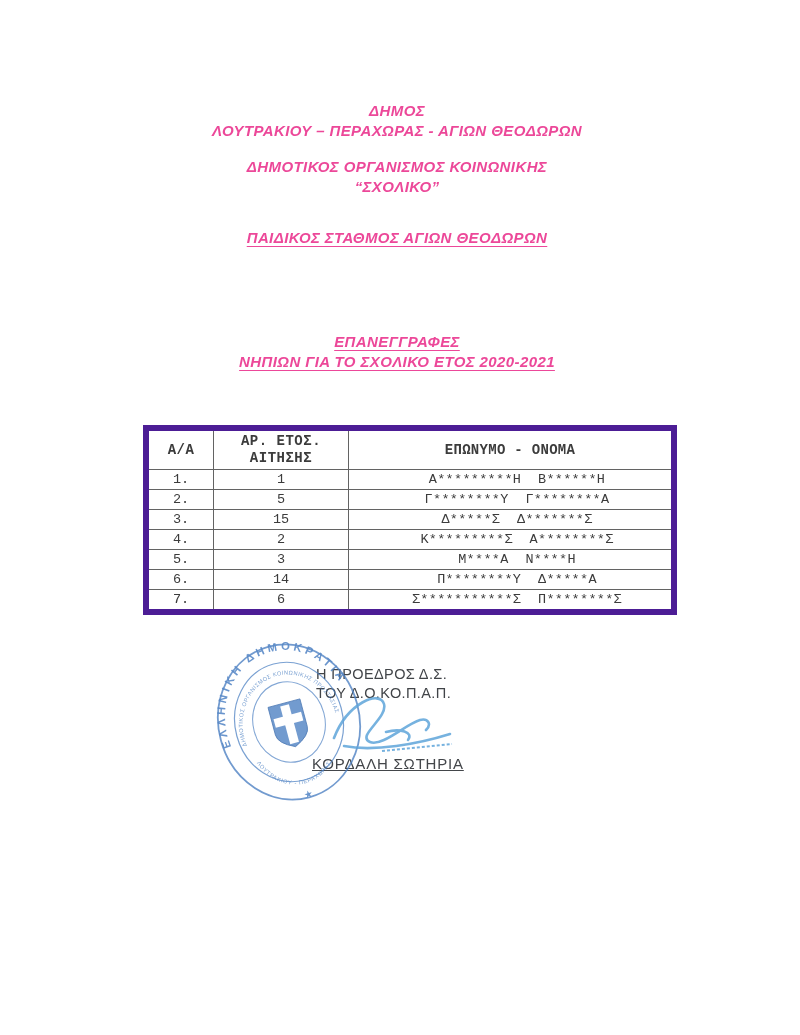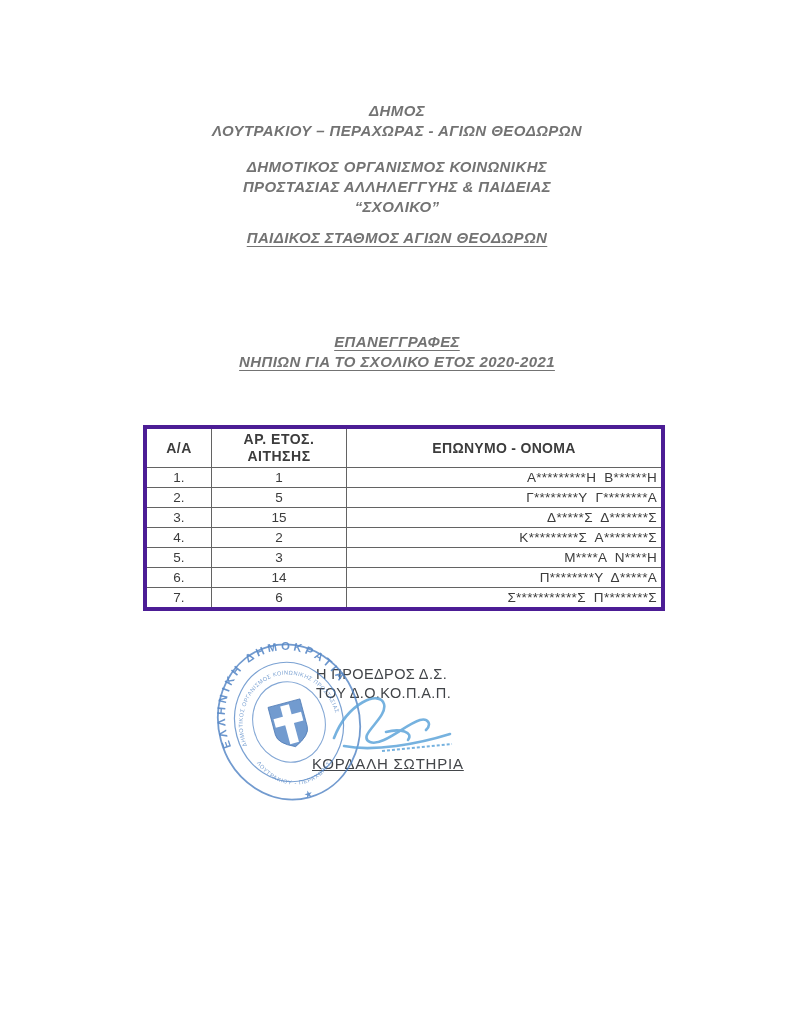--- a/index.html
+++ b/index.html
@@ -12,47 +12,48 @@
     overflow:hidden;
   }
   .abs { position:absolute; }
   .centered { left:0; width:794px; text-align:center; }
   .hdr {
     font-style:italic;
     font-weight:bold;
     font-size:15px;
     line-height:20px;
     letter-spacing:0.4px;
-    color:#737373;
+    color:#ec4899;
   }
   .u { text-decoration:underline; text-underline-offset:3px; }
 
   
   .roster { position:absolute; left:143px; top:425px; }
   table {
     border-collapse:collapse;
-    border:4px solid #4c1d95;
+    border:6px solid #4c1d95;
+    font-family:Liberation Mono, monospace;
   }
   th, td {
     border:1px solid #636363;
     padding:0 4px;
     color:#3c3c3c;
   }
   th {
     font-size:14px;
     font-weight:bold;
     letter-spacing:0.5px;
     height:38px;
     line-height:17px;
     vertical-align:middle;
   }
   td { font-size:13.5px; height:19px; vertical-align:middle; }
   .c1 { width:56px; text-align:center; }
   .c2 { width:126px; text-align:center; }
-  .c3 { width:300px; text-align:right; padding-left:10px; white-space:pre; letter-spacing:0.3px; }
+  .c3 { width:300px; text-align:center; padding-left:18px; white-space:pre; letter-spacing:0.3px; }
 
   
   .sig-role {
     font-size:14.5px;
     line-height:19px;
     letter-spacing:0.4px;
     color:#414448;
   }
   .sig-name {
     font-size:15px;
@@ -65,21 +66,20 @@
 </head>
 <body>
 
 <div class="abs centered hdr" style="top:101px;">
   <div>ΔΗΜΟΣ</div>
   <div>ΛΟΥΤΡΑΚΙΟΥ – ΠΕΡΑΧΩΡΑΣ - ΑΓΙΩΝ ΘΕΟΔΩΡΩΝ</div>
 </div>
 
 <div class="abs centered hdr" style="top:157px;">
   <div>ΔΗΜΟΤΙΚΟΣ ΟΡΓΑΝΙΣΜΟΣ ΚΟΙΝΩΝΙΚΗΣ</div>
-  <div>ΠΡΟΣΤΑΣΙΑΣ ΑΛΛΗΛΕΓΓΥΗΣ &amp; ΠΑΙΔΕΙΑΣ</div>
   <div>“ΣΧΟΛΙΚΟ”</div>
 </div>
 
 <div class="abs centered hdr" style="top:228px;">
   <span class="u">ΠΑΙΔΙΚΟΣ ΣΤΑΘΜΟΣ ΑΓΙΩΝ ΘΕΟΔΩΡΩΝ</span>
 </div>
 
 <div class="abs centered hdr" style="top:332px;">
   <div><span class="u">ΕΠΑΝΕΓΓΡΑΦΕΣ</span></div>
   <div><span class="u">ΝΗΠΙΩΝ ΓΙΑ ΤΟ ΣΧΟΛΙΚΟ ΕΤΟΣ 2020-2021</span></div>

